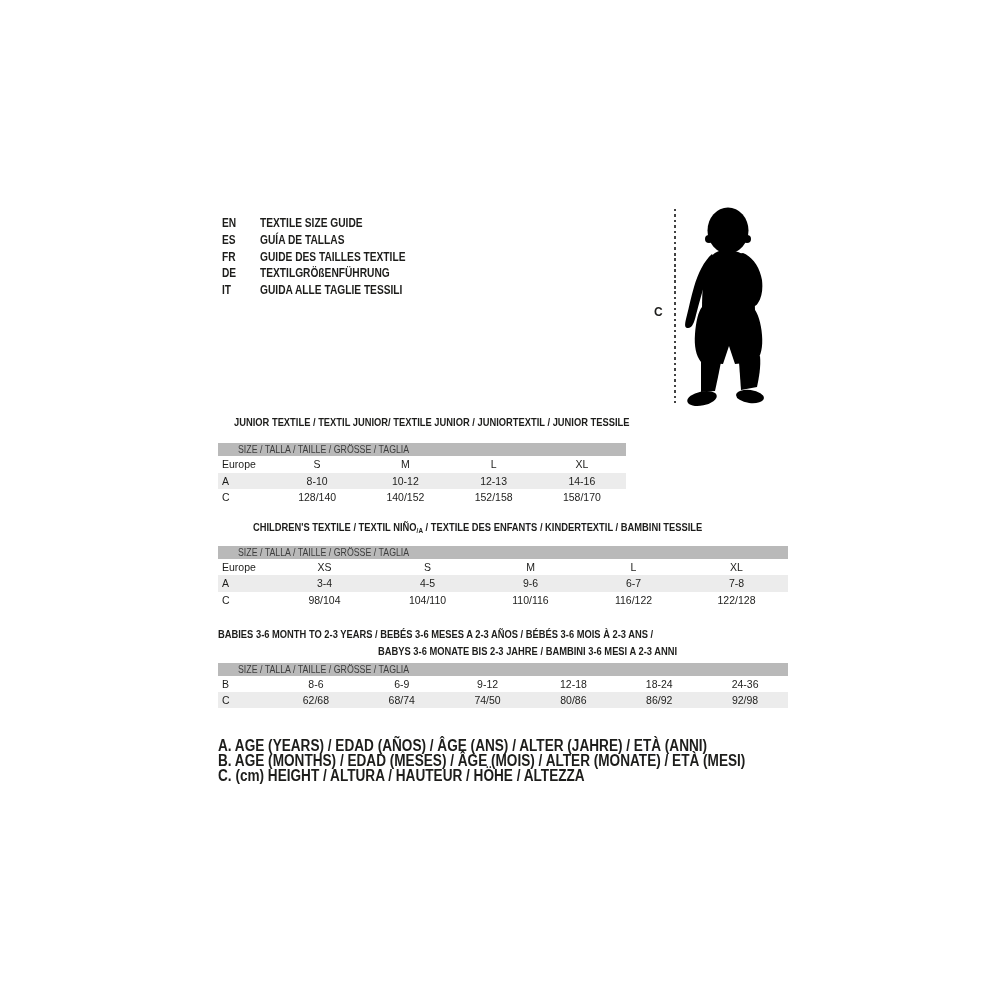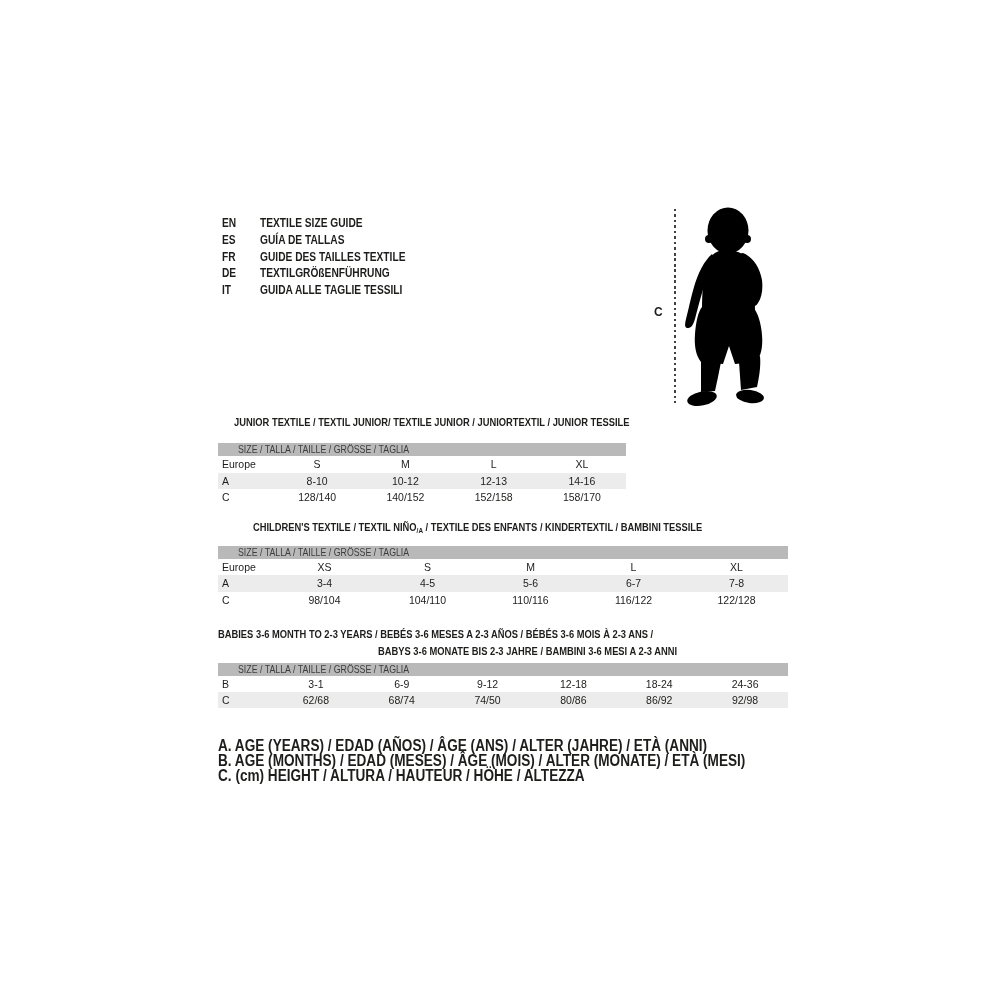--- a/index.html
+++ b/index.html
@@ -142,21 +142,21 @@
       <span class="tcell">XS</span>
       <span class="tcell">S</span>
       <span class="tcell">M</span>
       <span class="tcell">L</span>
       <span class="tcell">XL</span>
     </div>
     <div class="trow alt">
       <span class="tlabel">A</span>
       <span class="tcell">3-4</span>
       <span class="tcell">4-5</span>
-      <span class="tcell">5-6</span>
+      <span class="tcell">9-6</span>
       <span class="tcell">6-7</span>
       <span class="tcell">7-8</span>
     </div>
     <div class="trow">
       <span class="tlabel">C</span>
       <span class="tcell">98/104</span>
       <span class="tcell">104/110</span>
       <span class="tcell">110/116</span>
       <span class="tcell">116/122</span>
       <span class="tcell">122/128</span>
@@ -166,21 +166,21 @@
   <div id="babies-title" class="abs t-title">
     <div><span class="cx">BABIES 3-6 MONTH TO 2-3 YEARS / BEBÉS 3-6 MESES A 2-3 AÑOS / BÉBÉS 3-6 MOIS À 2-3 ANS /</span></div>
     <div><span class="cx">BABYS 3-6 MONATE BIS 2-3 JAHRE / BAMBINI 3-6 MESI A 2-3 ANNI</span></div>
   </div>
   <div id="babies-bar" class="abs size-bar">
       <span class="cx88">SIZE / TALLA / TAILLE / GRÖSSE / TAGLIA</span>
     </div>
   <div id="babies-rows" class="abs rows">
     <div class="trow">
       <span class="tlabel">B</span>
-      <span class="tcell">3-1</span>
+      <span class="tcell">8-6</span>
       <span class="tcell">6-9</span>
       <span class="tcell">9-12</span>
       <span class="tcell">12-18</span>
       <span class="tcell">18-24</span>
       <span class="tcell">24-36</span>
     </div>
     <div class="trow alt">
       <span class="tlabel">C</span>
       <span class="tcell">62/68</span>
       <span class="tcell">68/74</span>

